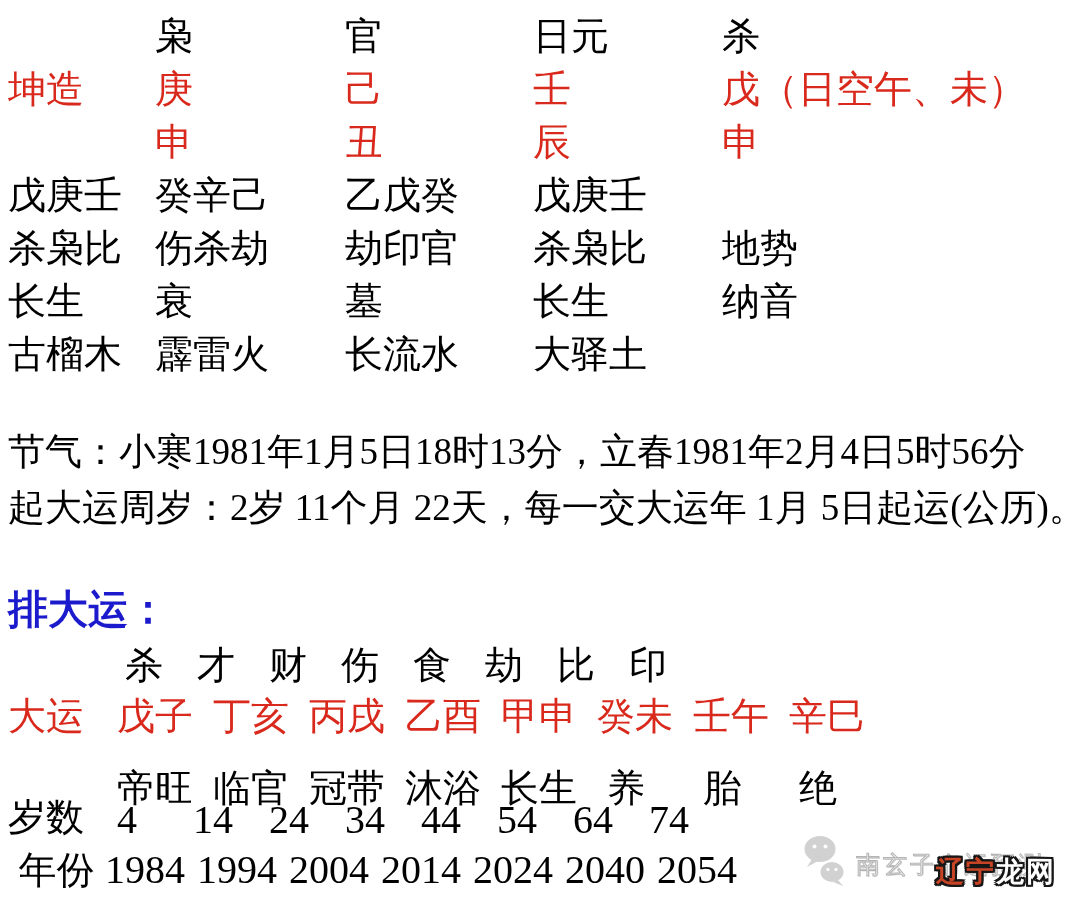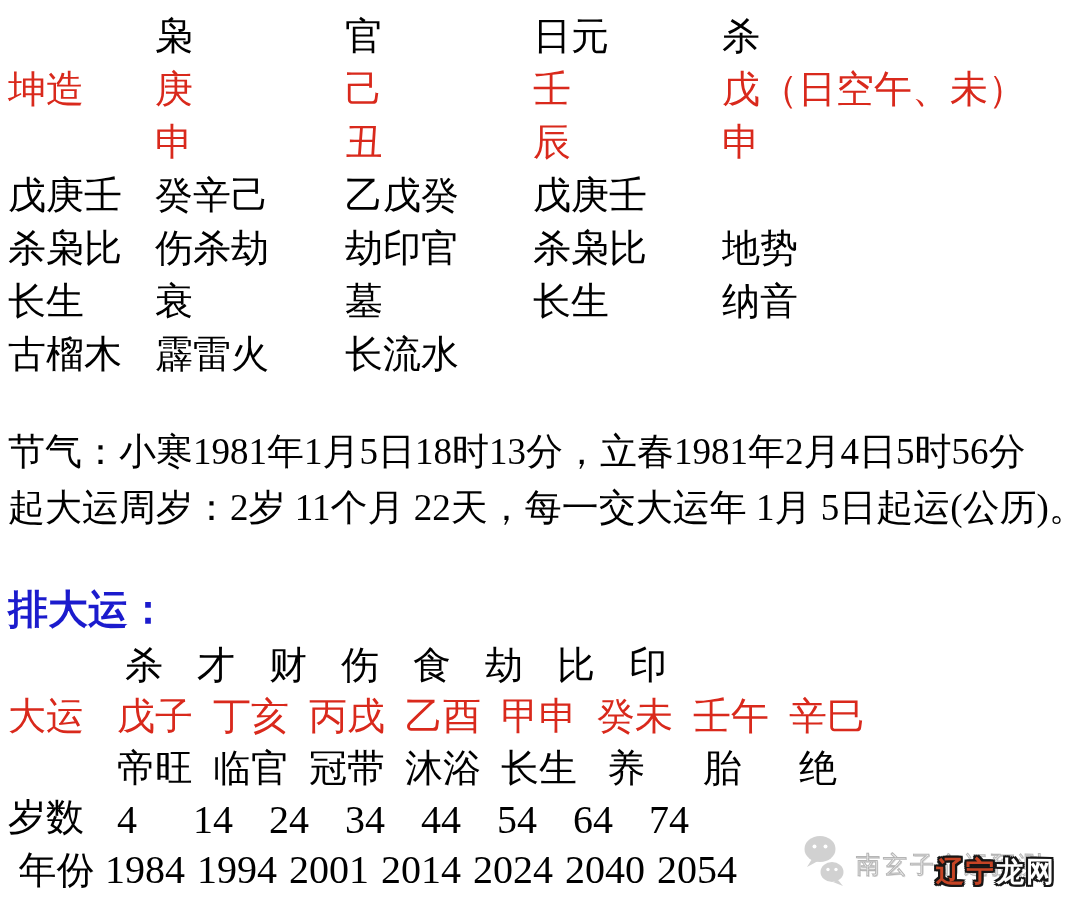--- a/index.html
+++ b/index.html
@@ -26,21 +26,21 @@
     position:absolute;left:8px;top:582px;
     font-size:40px;font-weight:bold;color:var(--blue);
   }
   .row{position:absolute;display:flex;align-items:baseline;white-space:nowrap;}
   .r-tengods{left:125px;top:640px;font-size:38px;}
   .r-tengods .slot{width:72px;}
   .r-pairs{left:8px;top:691px;font-size:38px;color:var(--red);}
   .r-pairs .lbl{width:109px;}
   .r-pairs .slot{width:96px;}
   .r-stages{left:117px;top:743px;font-size:38px;}
-  .r-stages .slot{width:96px;}
+  .r-stages .slot{width:96px;margin-top:20px;}
   .r-stages .single{text-indent:10px;}
   .r-ages{left:8px;top:792px;align-items:flex-end;}
   .r-ages .lbl{width:109px;font-size:38px;}
   .r-ages .slot{width:76px;font-family:"Liberation Serif",serif;font-size:40px;}
   .r-years{left:8px;top:845px;}
   .r-years .lbl{width:97px;font-size:38px;text-align:center;}
   .r-years .slot{width:92px;font-family:"Liberation Serif",serif;font-size:40px;}
   
   .wm-icon{position:absolute;left:802px;top:834px;opacity:.85;}
   .wm-icon .body{fill:var(--wm_gray);}
@@ -103,20 +103,21 @@
     <div class="cell">地势</div>
     <div class="cell">长生</div>
     <div class="cell">衰</div>
     <div class="cell">墓</div>
     <div class="cell">长生</div>
 
     <div class="cell">纳音</div>
     <div class="cell">古榴木</div>
     <div class="cell">霹雷火</div>
     <div class="cell">长流水</div>
+    <div class="cell">大驿土</div>
   </div>
 
   <div class="jieqi">
     <div>节气：小寒1981年1月5日18时13分，立春1981年2月4日5时56分</div>
     <div>起大运周岁：2岁 11个月 22天，每一交大运年 1月 5日起运(公历)。</div>
   </div>
 
   <div class="dayun-title">排大运：</div>
 
   <div class="row r-tengods">
@@ -162,21 +163,21 @@
     <span class="slot">44</span>
     <span class="slot">54</span>
     <span class="slot">64</span>
     <span class="slot">74</span>
   </div>
 
   <div class="row r-years">
     <span class="lbl">年份</span>
     <span class="slot">1984</span>
     <span class="slot">1994</span>
-    <span class="slot">2001</span>
+    <span class="slot">2004</span>
     <span class="slot">2014</span>
     <span class="slot">2024</span>
     <span class="slot">2040</span>
     <span class="slot">2054</span>
   </div>
 
   <span class="wm-icon">
     <svg width="46" height="54" viewBox="0 0 46 54" xmlns="http://www.w3.org/2000/svg">
       <g class="body">
         <ellipse cx="18" cy="15" rx="15.5" ry="13"></ellipse>

